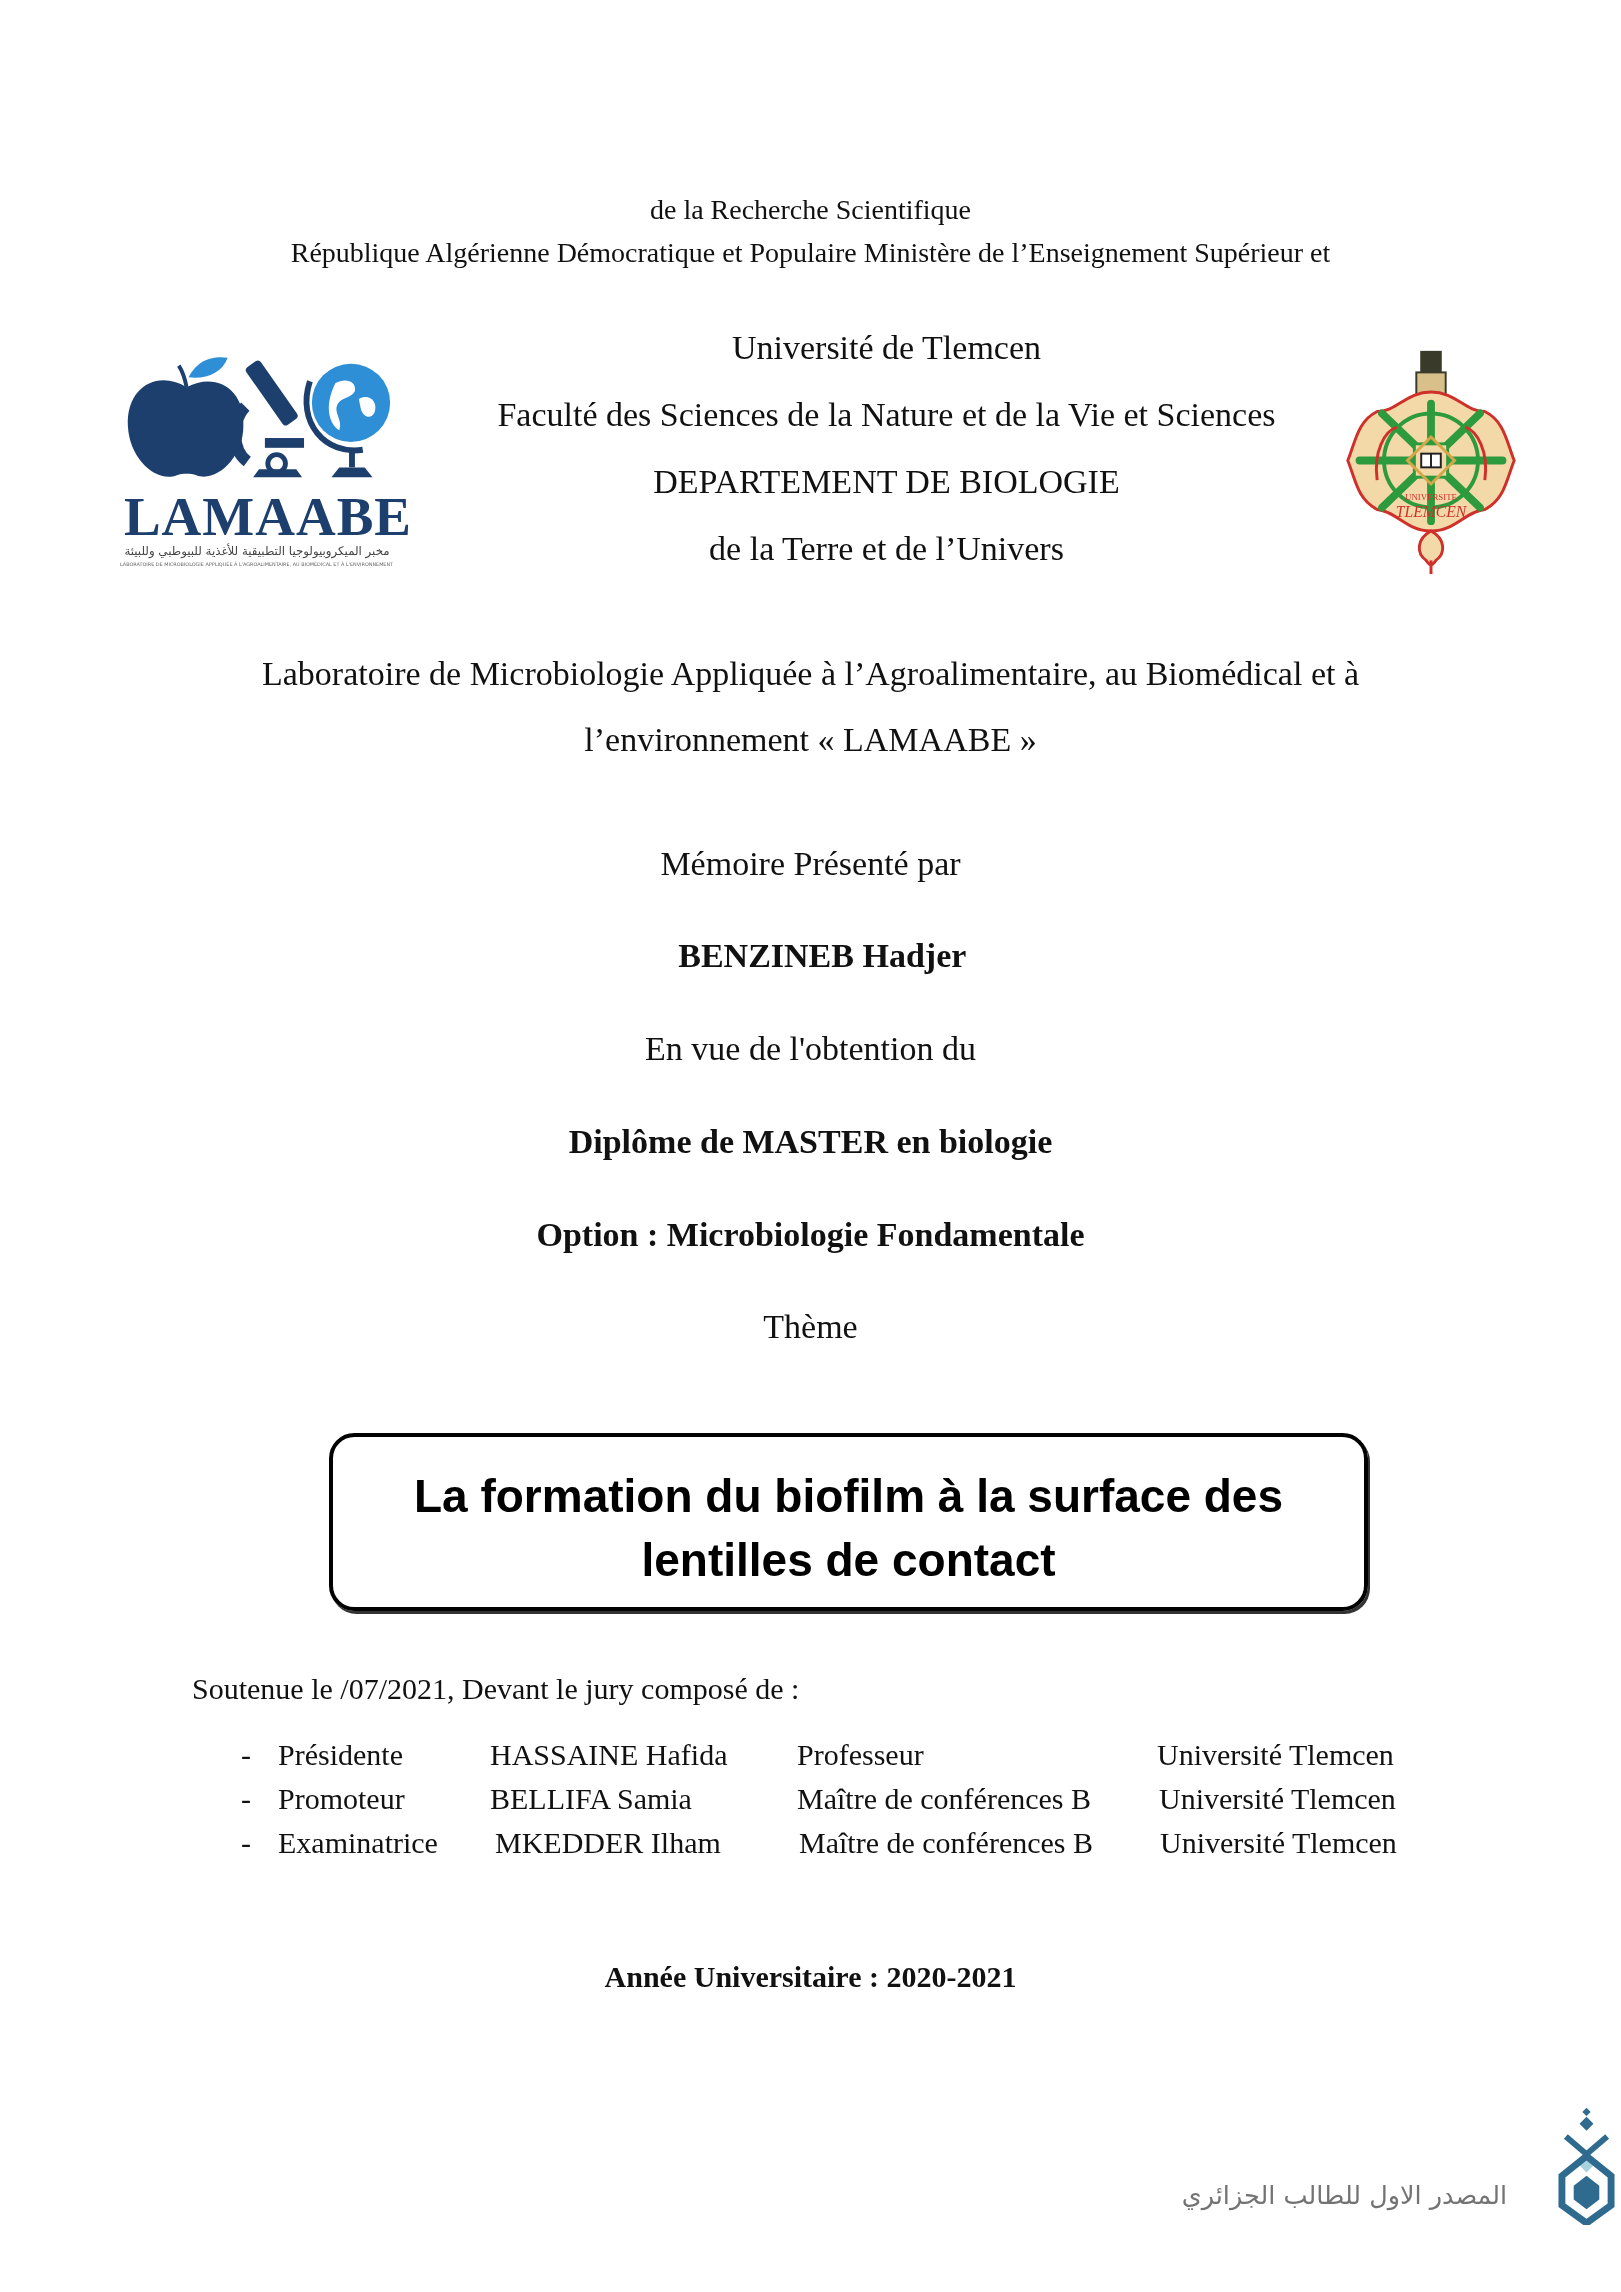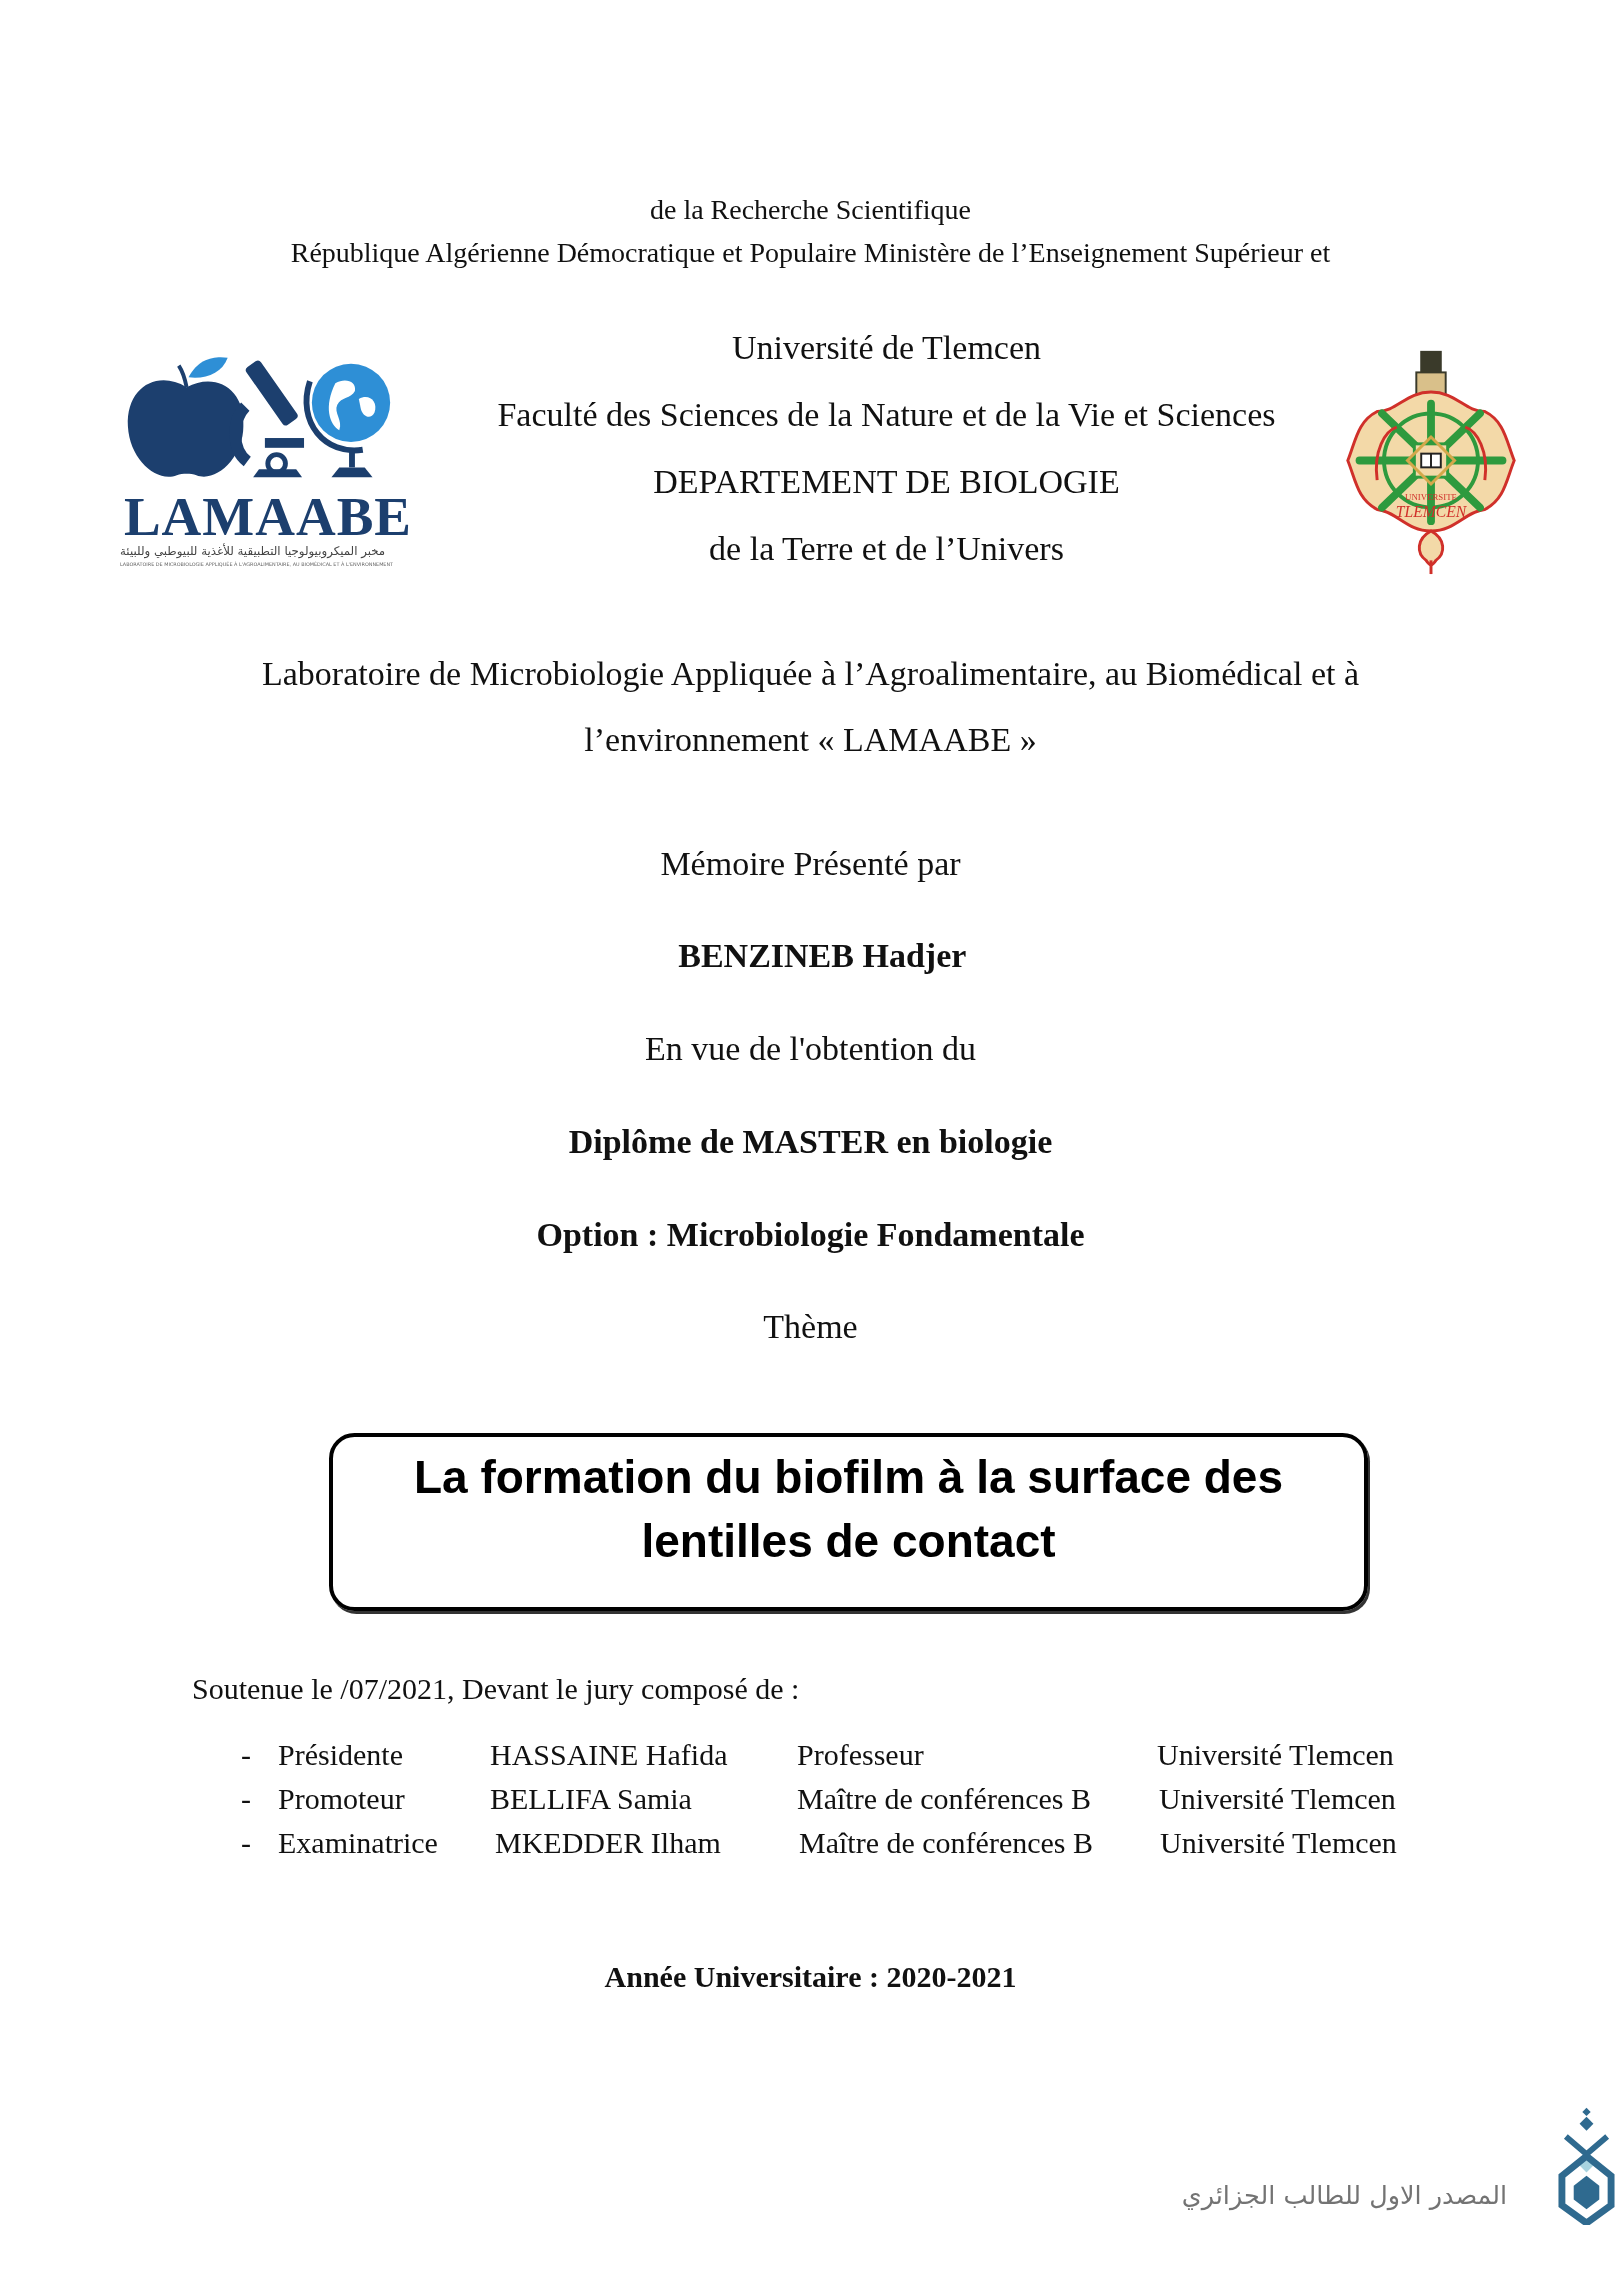--- a/index.html
+++ b/index.html
@@ -13,21 +13,21 @@
     .univ-block div { height:67px; line-height:67px; white-space:nowrap; }
 
     .lab { font-size:34px; line-height:66px; top:641px; }
     .big { font-size:34px; }
     .bold { font-weight:bold; }
 
     .theme-box { position:absolute; left:329px; top:1433px; width:1039px; height:178px;
                  border:4.9px solid #000; border-radius:25.5px; box-sizing:border-box;
                  box-shadow:2px 2.9px 0 #333; }
     .theme-title { font-family:"Liberation Sans", "DejaVu Sans", sans-serif; font-weight:bold;
-                   font-size:46px; line-height:64px; text-align:center; padding-top:8px; color:#000; }
+                   font-size:46px; line-height:64px; text-align:center; padding-top:27px; color:#000; }
 
     .defense { position:absolute; left:192px; top:1672px; font-size:30px; white-space:nowrap; }
     .jury { position:absolute; left:0; top:1733px; width:1621px; font-size:30px; }
     .jury-row { position:absolute; left:0; height:43px; line-height:43px; white-space:nowrap; width:1621px; }
     .jury-row span { position:absolute; }
     .c-dash { left:241px; }
     .c-role { left:278px; }
     .c-name { left:490px; }
     .c-title { left:797px; }
     .c-univ { left:1157px; }
@@ -38,21 +38,21 @@
     .lamaabe { position:absolute; left:118px; top:348px; width:284px; height:221px; }
     .tlemcen { position:absolute; left:1338px; top:343px; width:186px; height:235px; }
     .sahla { position:absolute; left:1166px; top:2107px; width:451px; height:118px; }
     .sahla-text { position:absolute; left:13.7px; top:19.6px; font-family:"DejaVu Sans", sans-serif;
                   font-size:43px; color:#5b9eab; letter-spacing:1px; white-space:nowrap; }
     .sahla-ar { position:absolute; left:15.7px; top:73px; font-family:"DejaVu Sans", sans-serif;
                 font-size:25.5px; color:#737373; white-space:nowrap; direction:rtl; }
     .lamaabe-word { position:absolute; left:5.9px; top:137px; font-family:"Liberation Serif", serif;
                     font-weight:bold; font-size:55px; color:#1c3f6e; letter-spacing:1px; }
     .lamaabe-ar { position:absolute; left:2px; top:196px; font-size:11.8px; color:#444; white-space:nowrap;
-                  font-family:"DejaVu Sans", sans-serif; direction:rtl; width:274px; text-align:left;}
+                  font-family:"DejaVu Sans", sans-serif; direction:rtl; width:274px; text-align:center;}
     .lamaabe-sub { position:absolute; left:2px; top:213px; font-size:4.9px; color:#666; white-space:nowrap;
                    font-family:"DejaVu Sans", sans-serif; }
   </style>
 </head>
 <body>
 
 <div class="line ministry">
   <div>de la Recherche Scientifique</div>
   <div>République Algérienne Démocratique et Populaire Ministère de l’Enseignement Supérieur et</div>
 </div>

